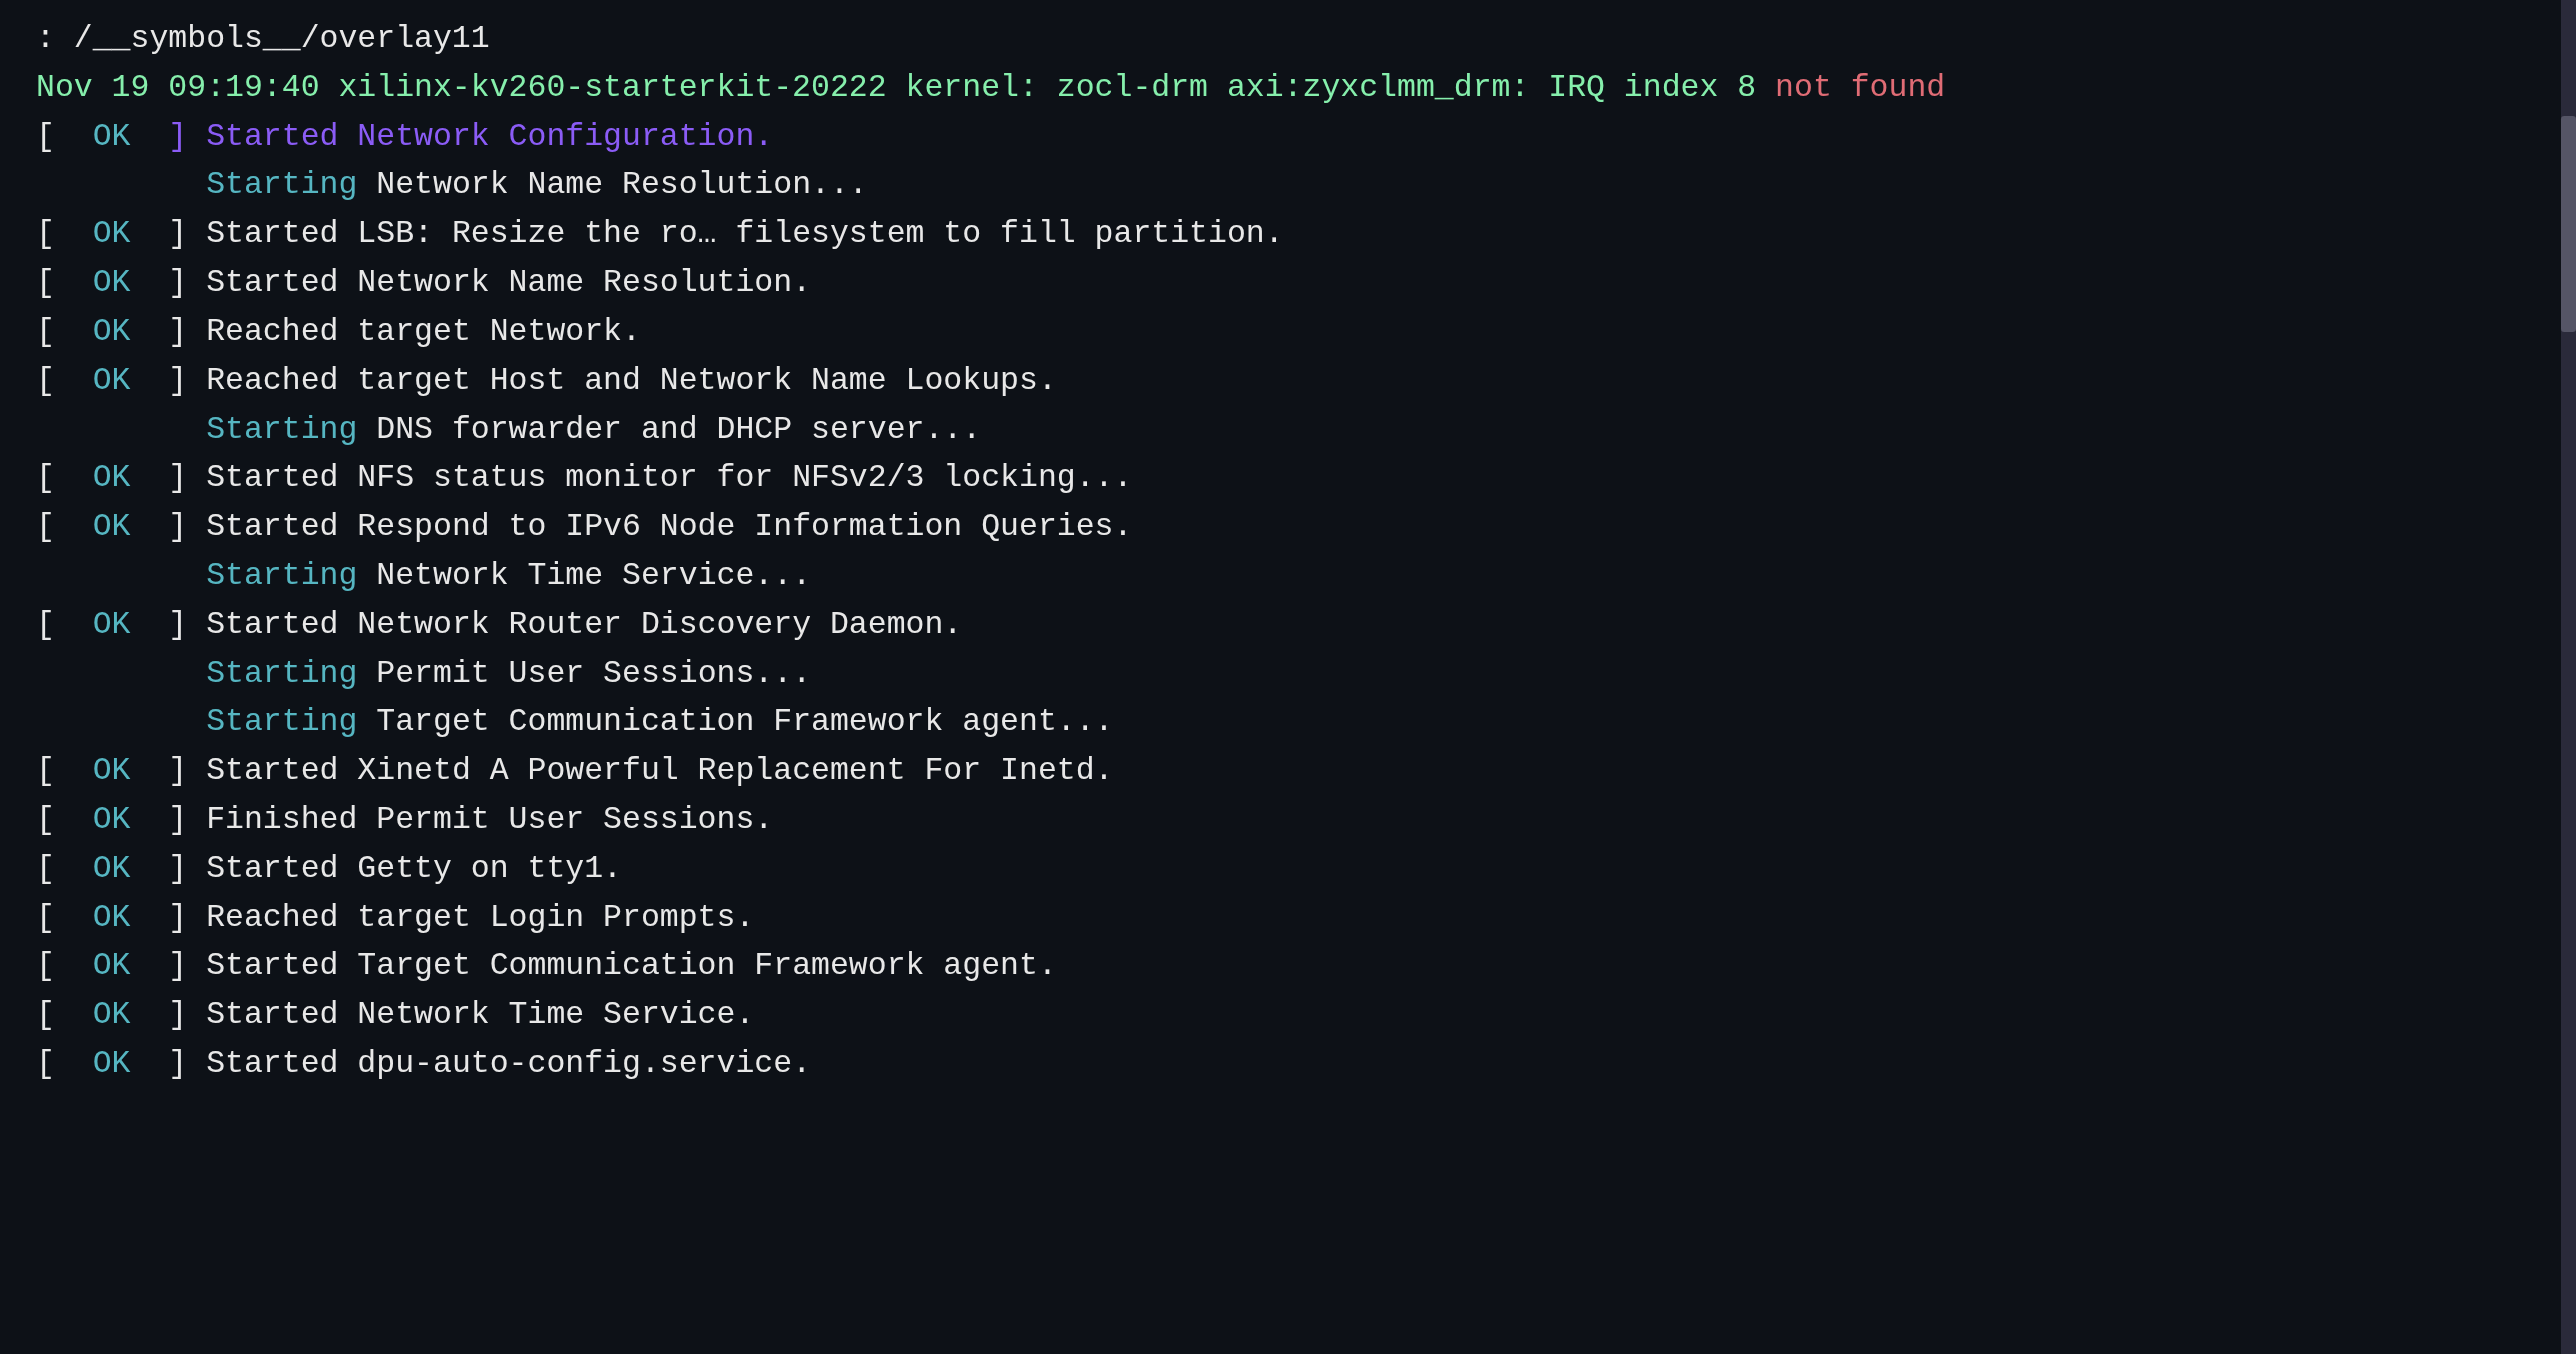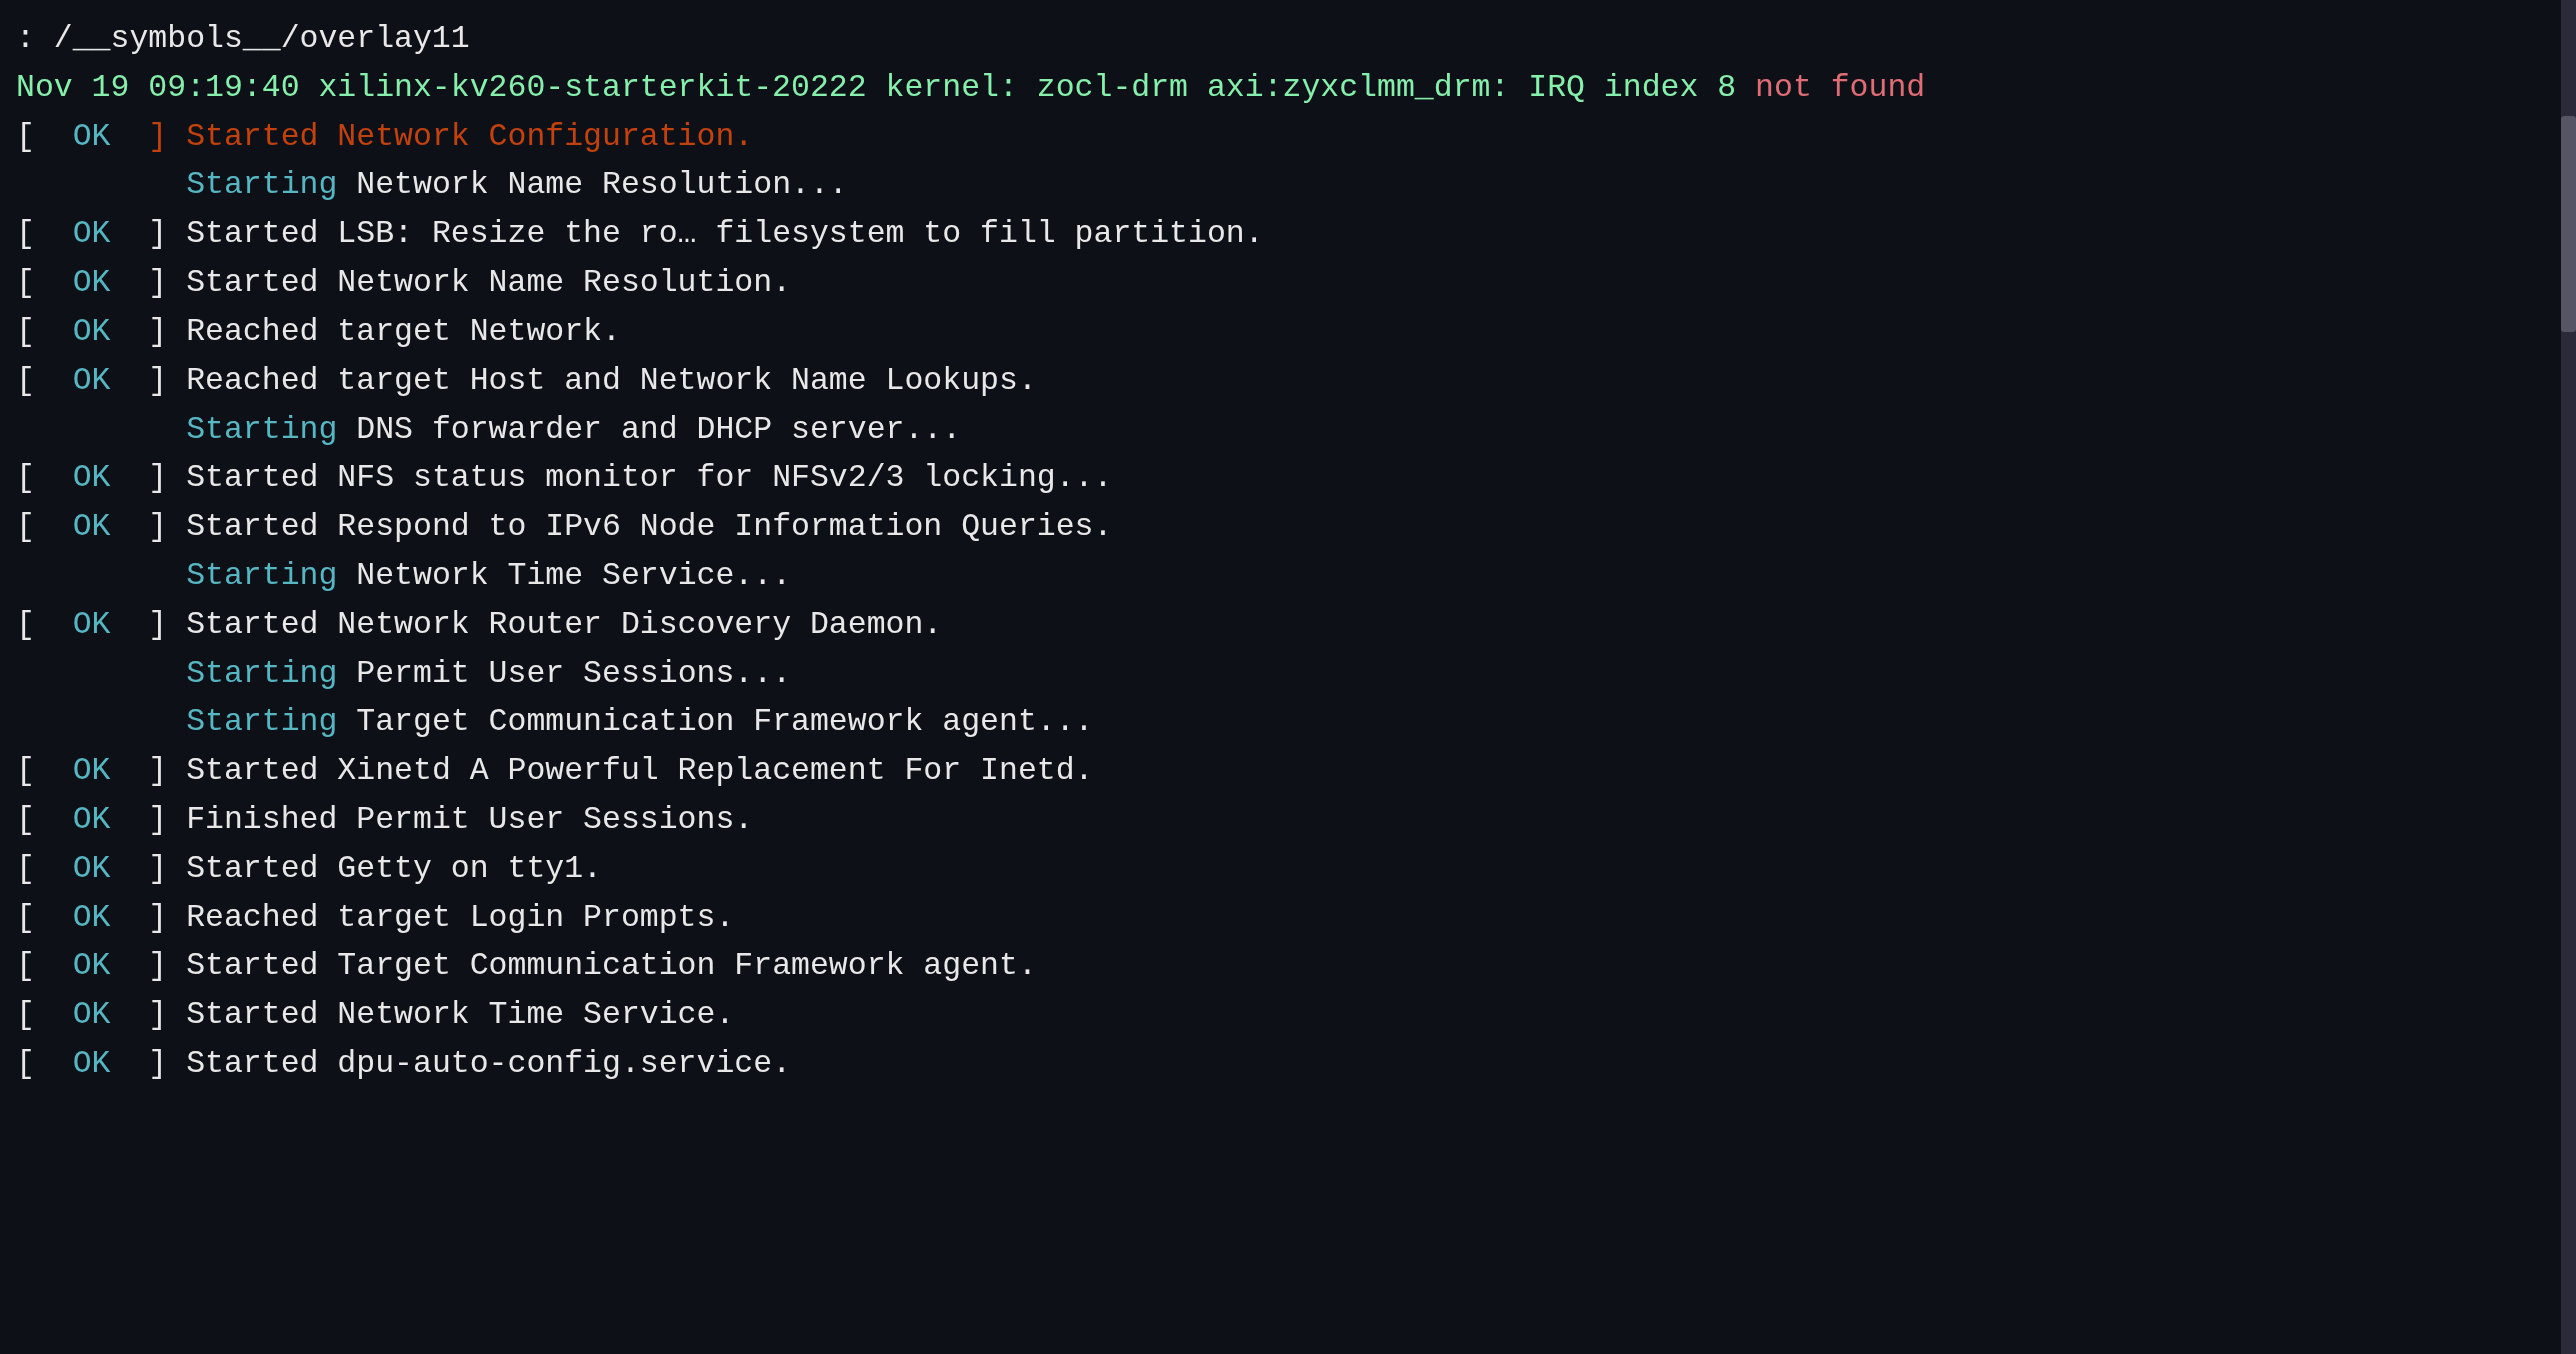--- a/index.html
+++ b/index.html
@@ -14,21 +14,21 @@
       width: 2576px;
       height: 1354px;
       overflow: hidden;
       position: relative;
     }
 
     .terminal {
       background-color: #0d1117;
       width: 100%;
       height: 100%;
-      padding: 15px 16px;
+      padding: 15px 36px;
       color: #e8e8e8;
       font-size: 31.5px;
       line-height: 1.55;
       position: relative;
       overflow: hidden;
     }
 
     .line {
       white-space: pre;
       display: block;
@@ -61,21 +61,21 @@
 <body>
 
 <div class="terminal">
 
   <span class="line"><span style="color:#e8e8e8">: /__symbols__/overlay11</span></span>
 
 
 
   <span class="line"><span style="color:#86efac">Nov 19 09:19:40 xilinx-kv260-starterkit-20222 kernel: zocl-drm axi:zyxclmm_drm: IRQ index 8 </span><span style="color:#e06c75">not found</span></span>
 
-  <span class="line"><span style="color:#e8e8e8">[  </span><span style="color:#56b6c2">OK</span><span style="color:#c2410c">  ] Started Network Configuration.</span></span>
+  <span class="line"><span style="color:#e8e8e8">[  </span><span style="color:#56b6c2">OK</span><span style="color:#8b5cf6">  ] Started Network Configuration.</span></span>
 
 
   <span class="line"><span style="color:#e8e8e8">         </span><span style="color:#56b6c2">Starting</span><span style="color:#e8e8e8"> Network Name Resolution...</span></span>
 
   <span class="line"><span style="color:#e8e8e8">[  </span><span style="color:#56b6c2">OK</span><span style="color:#e8e8e8">  ] Started LSB: Resize the ro… filesystem to fill partition.</span></span>
 
   <span class="line"><span style="color:#e8e8e8">[  </span><span style="color:#56b6c2">OK</span><span style="color:#e8e8e8">  ] Started Network Name Resolution.</span></span>
 
   <span class="line"><span style="color:#e8e8e8">[  </span><span style="color:#56b6c2">OK</span><span style="color:#e8e8e8">  ] Reached target Network.</span></span>
 

